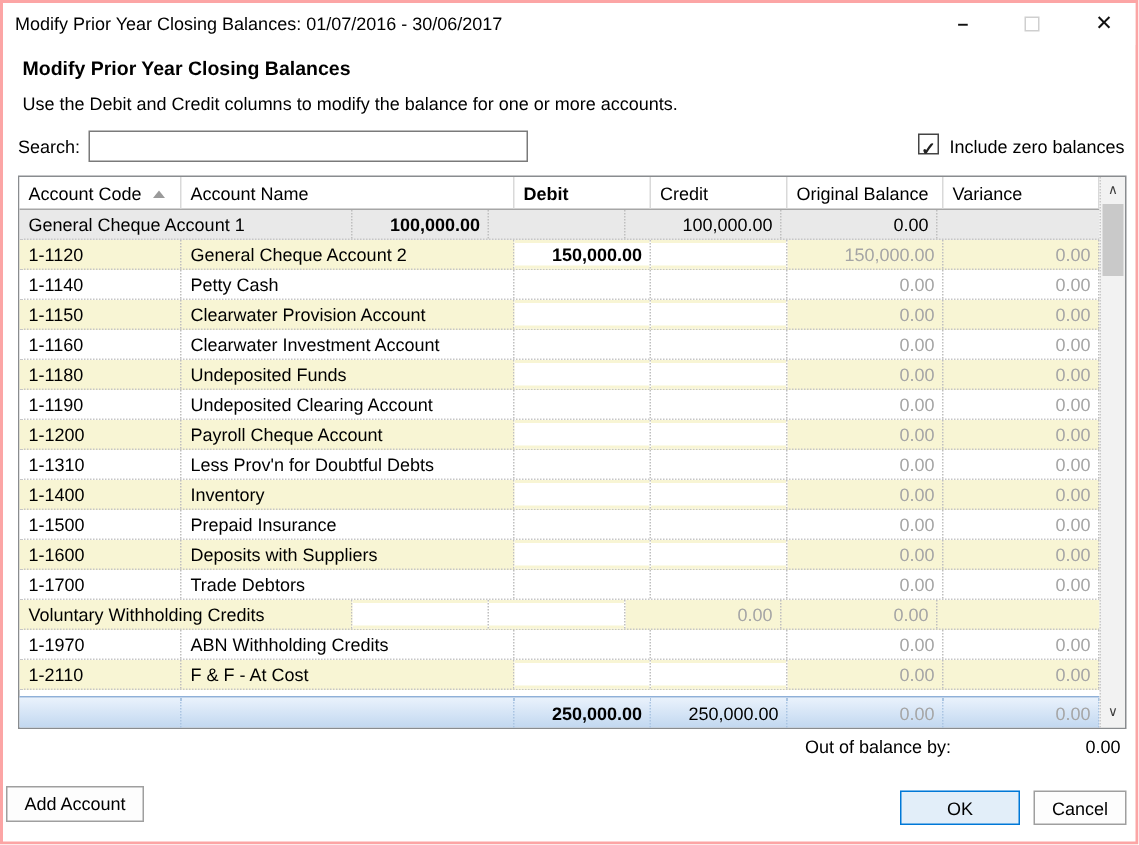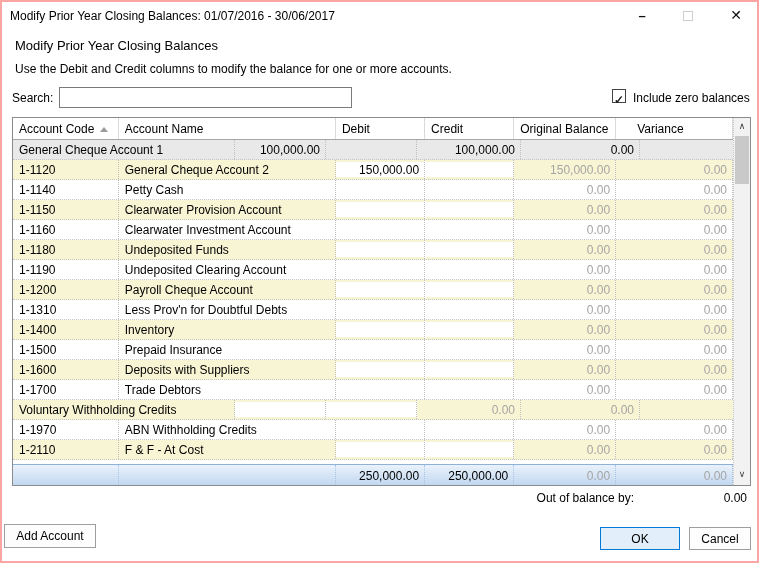--- a/index.html
+++ b/index.html
@@ -14,21 +14,21 @@
   .title-text { position:absolute; left:8px; top:7px; font-size:12px; }
   .win-btn { position:absolute; top:0; width:30px; height:28px; text-align:center;
              line-height:27px; font-size:13px; color:#111; cursor:default; }
   .win-min { right:100px; font-weight:bold; }
   .win-max { right:54px; }
   .win-max .sq { display:inline-block; width:10px; height:10px; border:1px solid #cfcfcf;
                  margin-top:9px; }
   .win-close { right:6px; font-size:14px; }
 
   
-  .h1 { position:absolute; left:13px; top:36px; font-size:13px; font-weight:normal; }
+  .h1 { position:absolute; left:13px; top:36px; font-size:13px; font-weight:bold; }
   .sub { position:absolute; left:13px; top:60px; font-size:12px; }
 
   
   .search-label { position:absolute; left:10px; top:89px; font-size:12px; }
   .search-input { position:absolute; left:57px; top:85px; width:293px; height:21px;
                   border:1px solid #7a7a7a; font-size:12px; padding:0 4px;
                   font-family:"Liberation Sans", sans-serif; }
   .chk-box { position:absolute; left:610px; top:87px; width:14px; height:14px;
              border:1px solid #444; background:#fff; text-align:center; }
   .chk-box .tick { font-size:12px; font-weight:bold; line-height:13px; color:#222; }
@@ -38,22 +38,22 @@
   .grid { position:absolute; left:10px; top:115px; width:739px; height:369px;
           border:1px solid #898c8f; background:#fff; }
   .grid-header { position:absolute; top:0; left:0; width:720px; height:22px; display:flex;
                  border-bottom:1px solid #a6a6a6; background:#fff; }
   .hcell { font-size:12px; padding:4px 4px 0 6px; border-right:1px solid #d9d9d9;
            position:relative; white-space:nowrap; overflow:hidden; }
   .sort-asc { position:absolute; right:10px; top:9px; width:0; height:0;
               border-left:4px solid transparent; border-right:4px solid transparent;
               border-bottom:5px solid #9a9a9a; }
 
-  .c-code { width:108px; } .c-name { width:222px; } .c-debit { width:91px; }
-  .c-credit { width:91px; } .c-orig { width:104px; } .c-var { width:104px;margin-left:15px; }
+  .c-code { width:108px; } .c-name { width:222px; } .c-debit { width:91px;font-weight:bold; }
+  .c-credit { width:91px; } .c-orig { width:104px; } .c-var { width:104px; }
 
   .grid-body { position:absolute; top:22px; left:0; width:720px; }
   .trow { display:flex; height:20px; border-bottom:1px dotted #c6c6c6; background:#fff; }
   .trow.yellow { background:#f8f5d4; }
   .trow.sel { background:#e9e9e9; }
   .cell { font-size:12px; padding:3px 5px 0 6px; border-right:1px dotted #bfbfbf;
           white-space:nowrap; overflow:hidden; }
   .num { text-align:right; }
   .dim { color:#a5a5a5; }
   .trow.yellow .editable { background:#fff;

